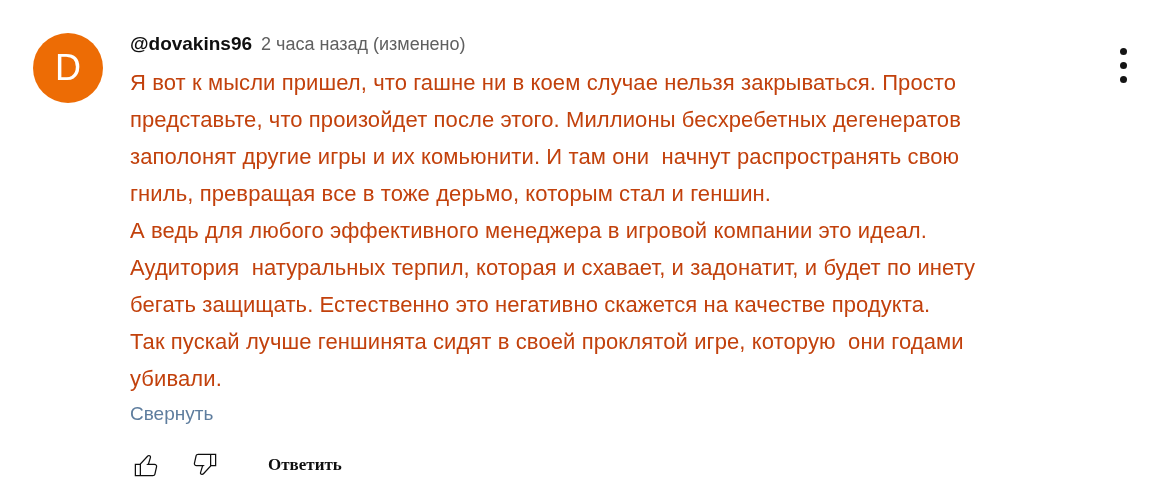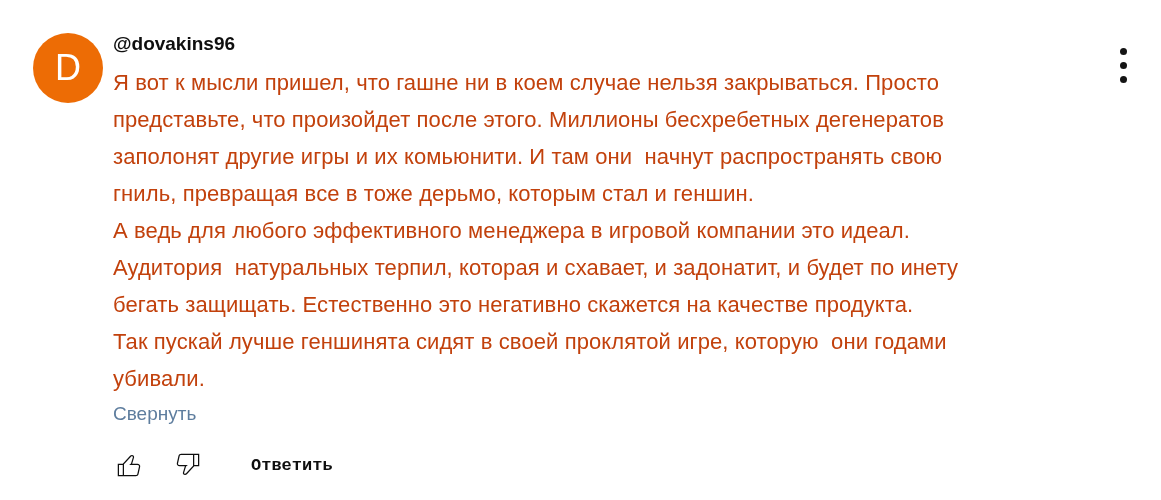--- a/index.html
+++ b/index.html
@@ -24,21 +24,21 @@
     font-size: 36px;
     font-weight: 400;
     display: flex;
     align-items: center;
     justify-content: center;
     cursor: pointer;
     user-select: none;
   }
   .comment-body {
     position: absolute;
-    left: 113px; top: 33px;
+    left: 130px; top: 33px;
     width: 960px;
   }
   .comment-header {
     display: flex;
     align-items: baseline;
     gap: 9px;
     margin-bottom: 9px;
   }
   .author {
     font-size: 19px;
@@ -82,21 +82,21 @@
     color: #0f0f0f;
   }
   .icon-btn svg { width: 30px; height: 30px; display: block; }
   .dislike-btn { margin-left: 27px; }
   .dislike-btn svg { transform: rotate(180deg); }
   .reply-btn {
     background: none;
     border: none;
     margin-left: 47px;
     padding: 0;
-    font-family: Liberation Mono, monospace;
+    font-family: Liberation Serif, serif;
     font-size: 17px;
     font-weight: bold;
     color: #0f0f0f;
     cursor: pointer;
   }
   .more-btn {
     position: absolute;
     right: 28px; top: 42px;
     background: none;
     border: none;
@@ -117,20 +117,21 @@
 <body>
 
 <div class="comment-thread">
 
   <div class="avatar">D</div>
 
   <div class="comment-body">
 
     <div class="comment-header">
       <span class="author">@dovakins96</span>
+      <span class="timestamp">2 часа назад (изменено)</span>
     </div>
 
     <div class="comment-text">Я вот к мысли пришел, что гашне ни в коем случае нельзя закрываться. Просто
 представьте, что произойдет после этого. Миллионы бесхребетных дегенератов
 заполонят другие игры и их комьюнити. И там они  начнут распространять свою
 гниль, превращая все в тоже дерьмо, которым стал и геншин.
 А ведь для любого эффективного менеджера в игровой компании это идеал.
 Аудитория  натуральных терпил, которая и схавает, и задонатит, и будет по инету
 бегать защищать. Естественно это негативно скажется на качестве продукта.
 Так пускай лучше геншинята сидят в своей проклятой игре, которую  они годами

